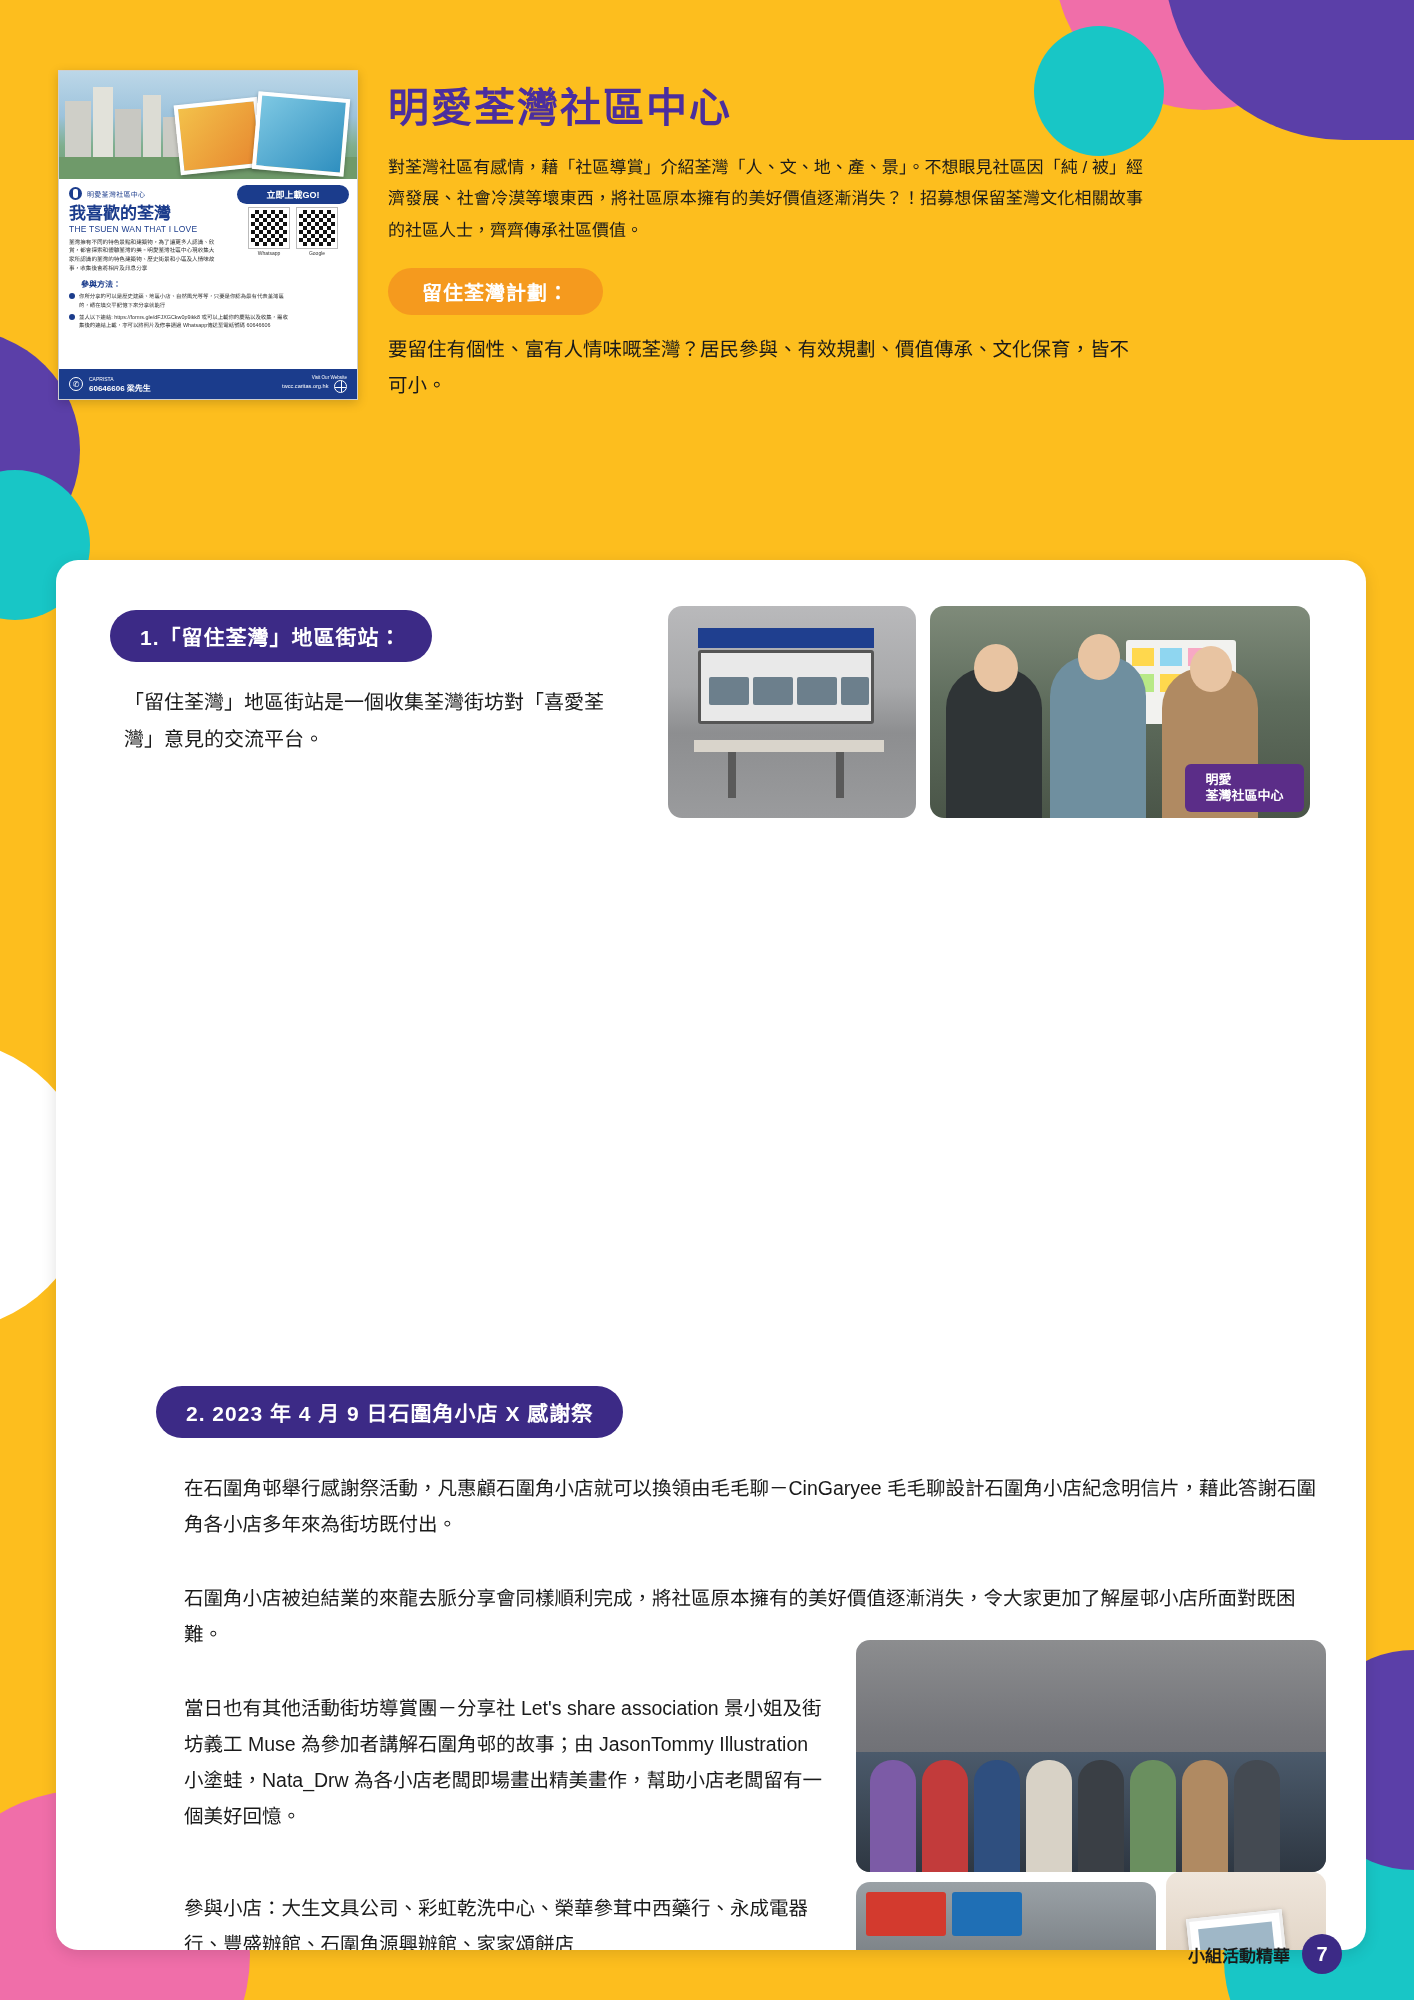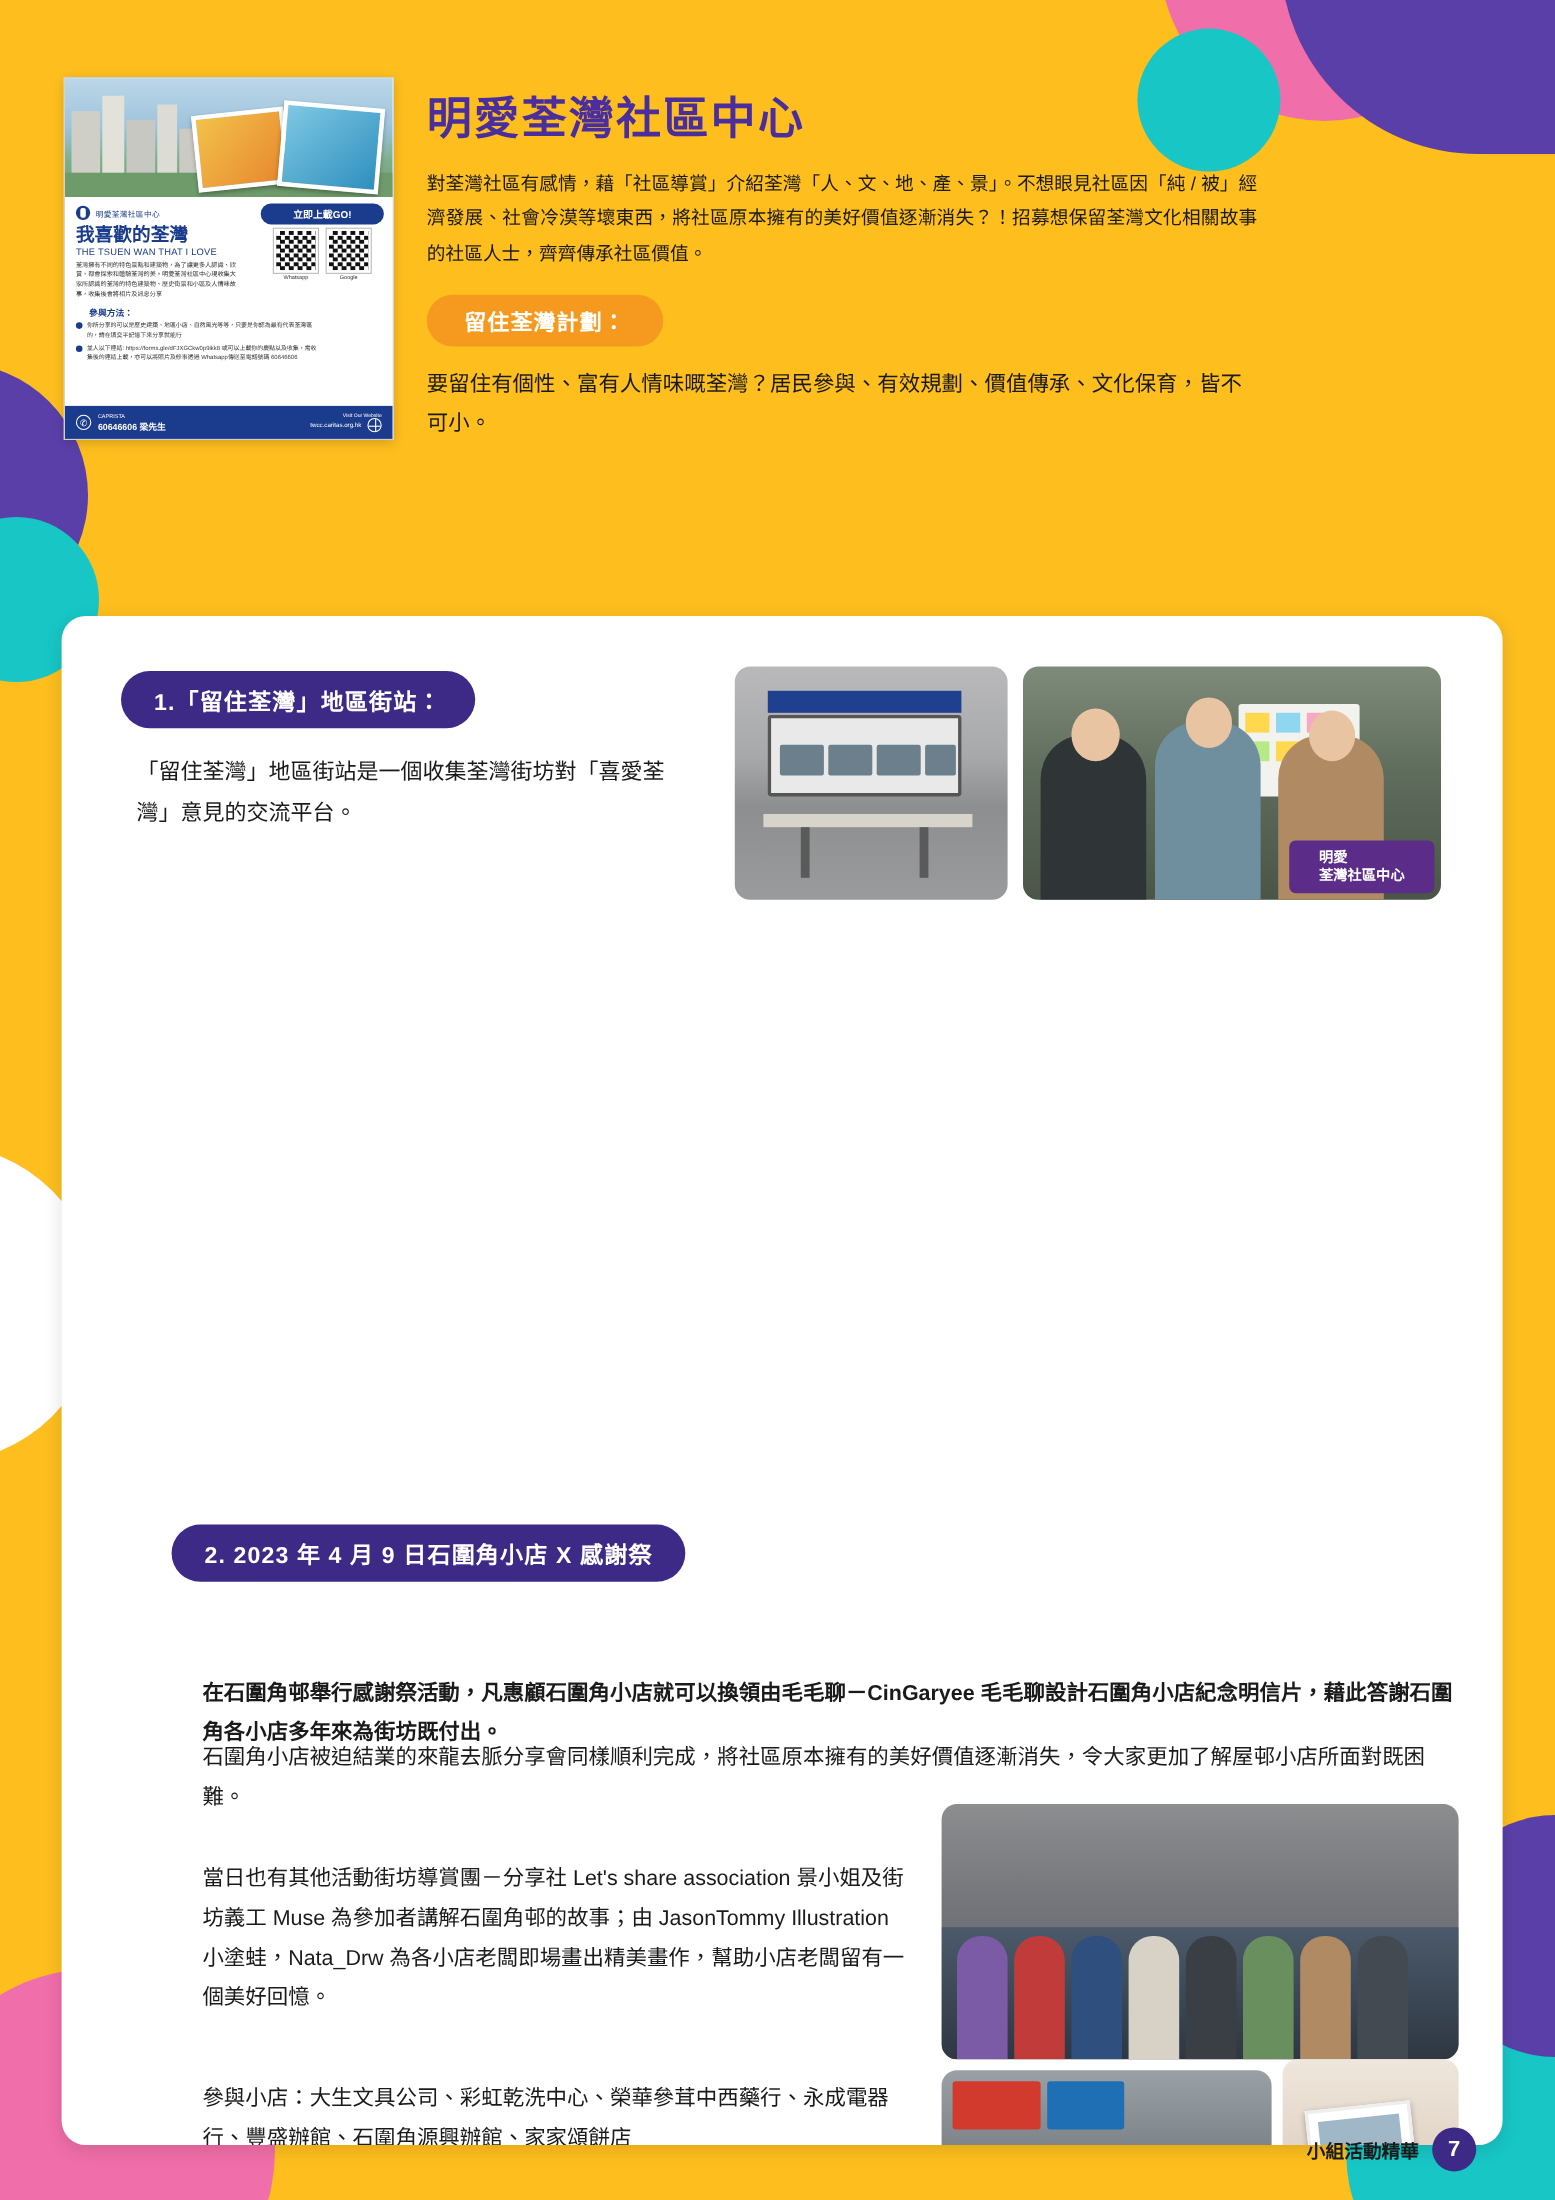--- a/index.html
+++ b/index.html
@@ -238,40 +238,40 @@
   }
   .photo2 .pp { position:absolute; bottom:0; border-radius: 40px 40px 0 0;}
   .photo2 .p1{ left:16px; width:96px; height:150px; background:#2f3436;}
   .photo2 .p2{ left:120px; width:96px; height:162px; background:#6f8f9f;}
   .photo2 .p3{ left:232px; width:96px; height:150px; background:#b08a62;}
   .photo2 .head{position:absolute;border-radius:50%;background:#e8c4a2;}
   .photo2 .h1{left:44px; bottom:126px; width:44px;height:48px;}
   .photo2 .h2{left:148px; bottom:138px; width:42px;height:46px;}
   .photo2 .h3{left:260px; bottom:126px; width:42px;height:46px;}
   .photo2 .banner{
-    position:absolute; right:6px; bottom:6px; width:132px; height:48px;
+    position:absolute; right:6px; bottom:6px; width:119px; height:48px;
     background:#5b2d88; border-radius:6px; color:#fff; font-size:13px;
     display:flex; flex-direction:column; align-items:center; justify-content:center;
     line-height:1.25; font-weight:bold;
   }
   .photo2 .stickers{
     position:absolute; left:196px; top:34px; width:110px; height:84px; background:#f2f2ef; border-radius:3px;
   }
   .photo2 .stickers i{position:absolute;width:22px;height:18px;display:block;}
   .photo2 .stickers i:nth-child(1){left:6px;top:8px;background:#ffd84d;}
   .photo2 .stickers i:nth-child(2){left:34px;top:8px;background:#8fd6f0;}
   .photo2 .stickers i:nth-child(3){left:62px;top:8px;background:#f7a8c4;}
   .photo2 .stickers i:nth-child(4){left:6px;top:34px;background:#b8e986;}
   .photo2 .stickers i:nth-child(5){left:34px;top:34px;background:#ffd84d;}
   .photo2 .stickers i:nth-child(6){left:62px;top:34px;background:#cbb2f0;}
   .sect2-pill { position: absolute; left: 100px; top: 826px; }
 
   .body-col { font-size: 19.5px; line-height: 1.85; color: #1a1a1a; }
 
-  .p2a { position: absolute; left: 128px; top: 961px; width: 1140px; font-weight: bold; }
+  .p2a { position: absolute; left: 128px; top: 910px; width: 1140px; }
   .p2b { position: absolute; left: 128px; top: 1020px; width: 1140px; }
   .p2c { position: absolute; left: 128px; top: 1130px; width: 640px; }
   .p2d { position: absolute; left: 128px; top: 1330px; width: 640px; }
 
   .photo3 {
     position: absolute; left: 800px; top: 1080px; width: 470px; height: 232px;
     background: linear-gradient(180deg,#8c8d8f 0%,#74757a 40%,#5d5e63 100%);
   }
   .photo3 .body-row{
     position:absolute; bottom:0; left:0; right:0; height:120px;

